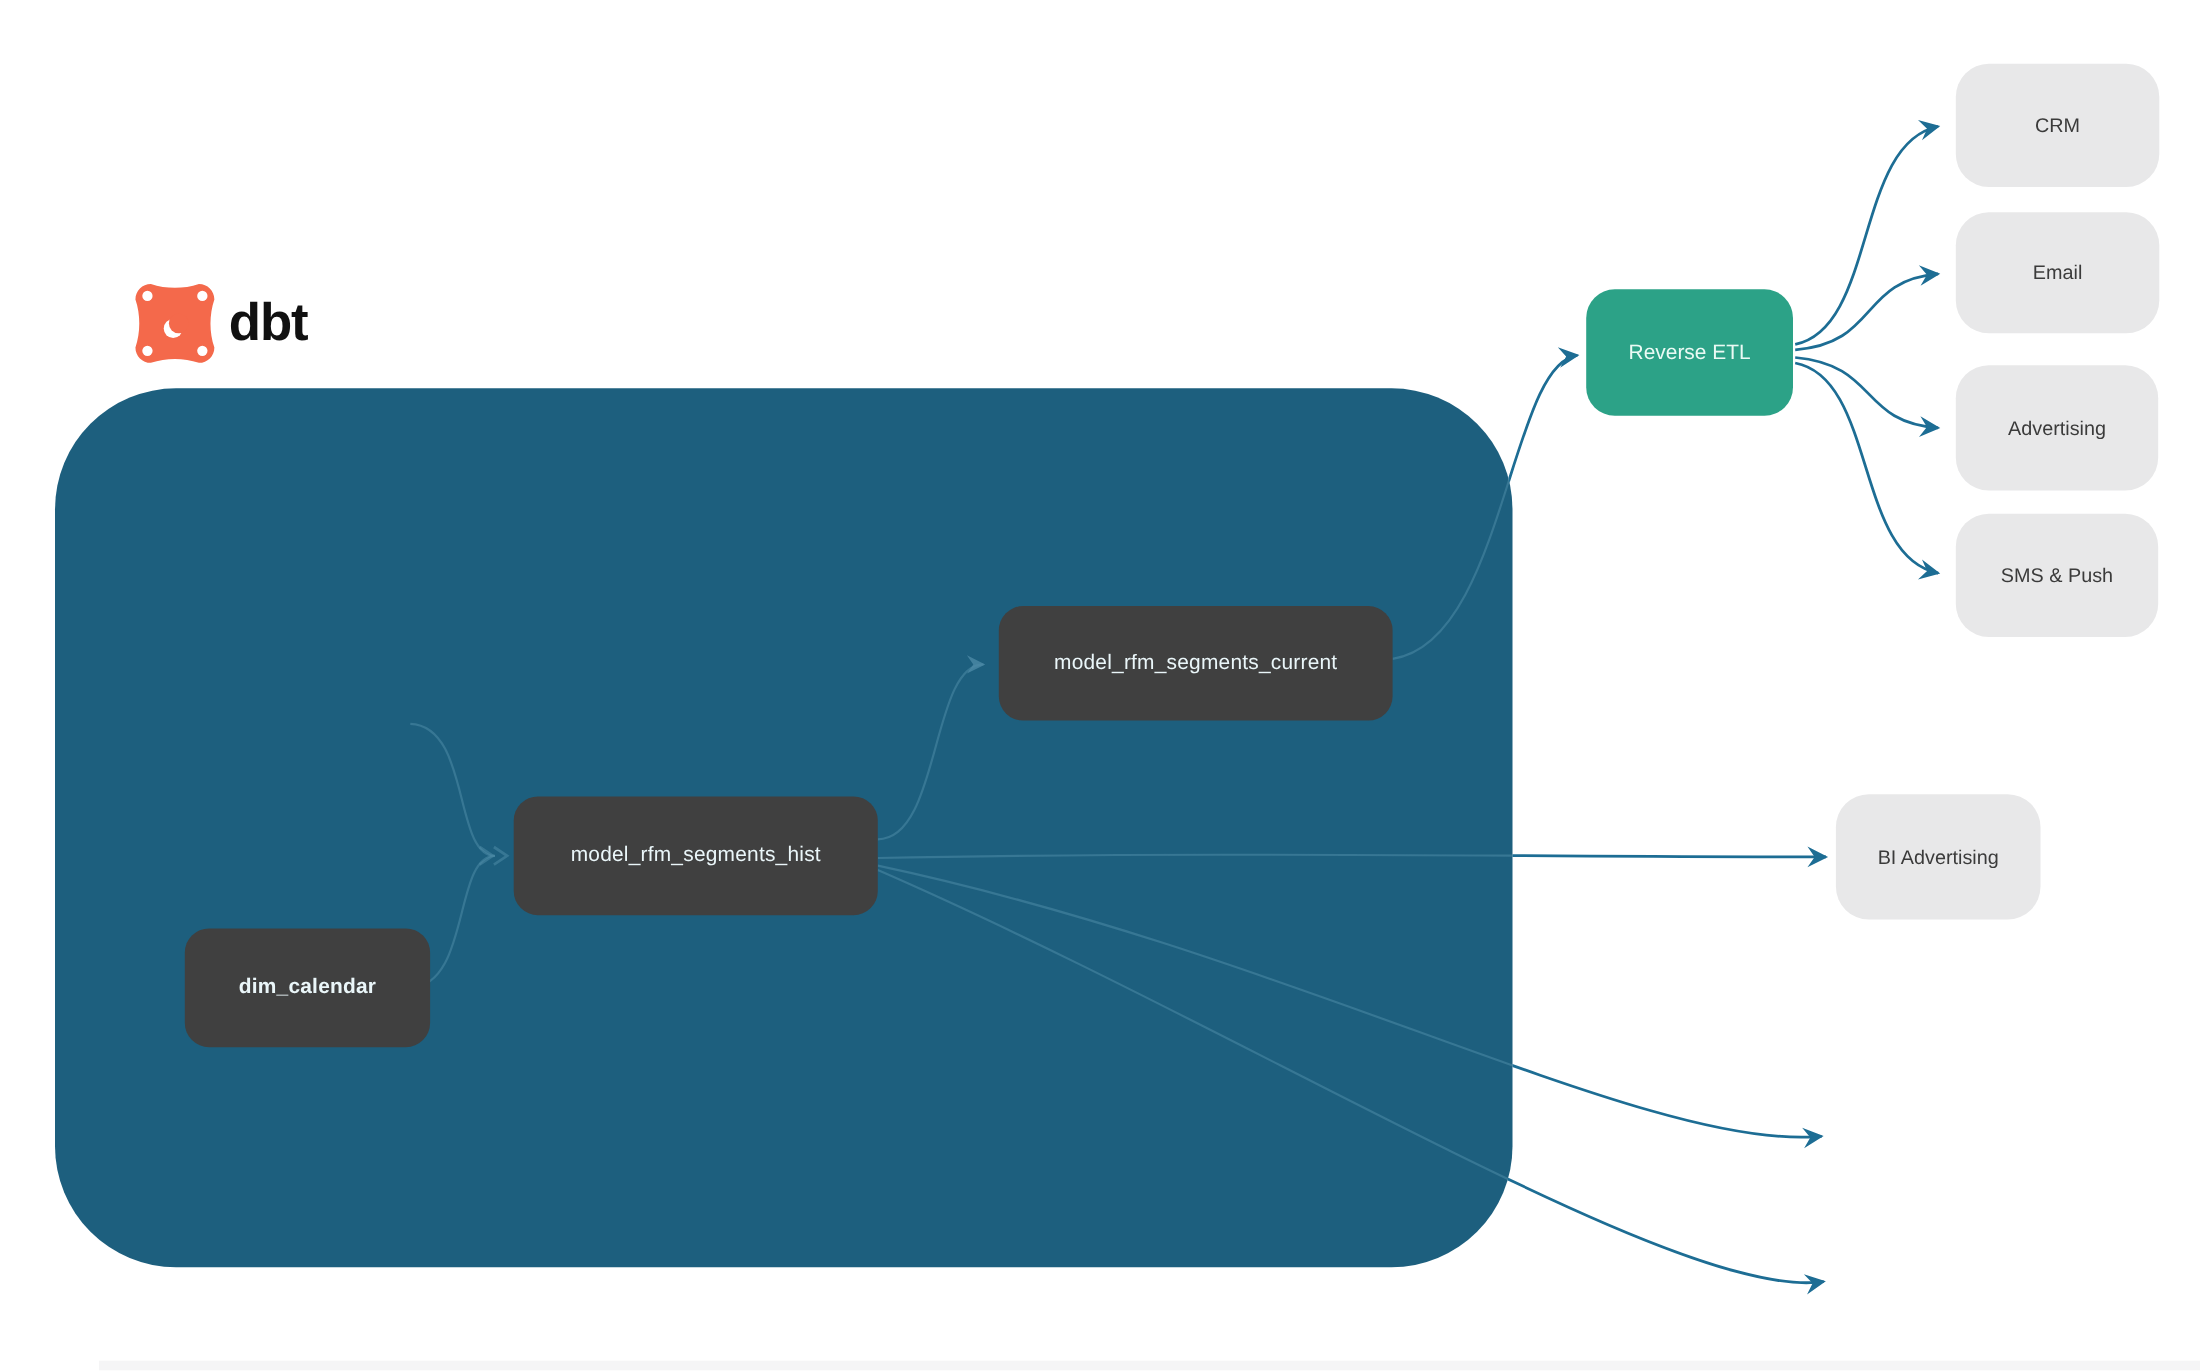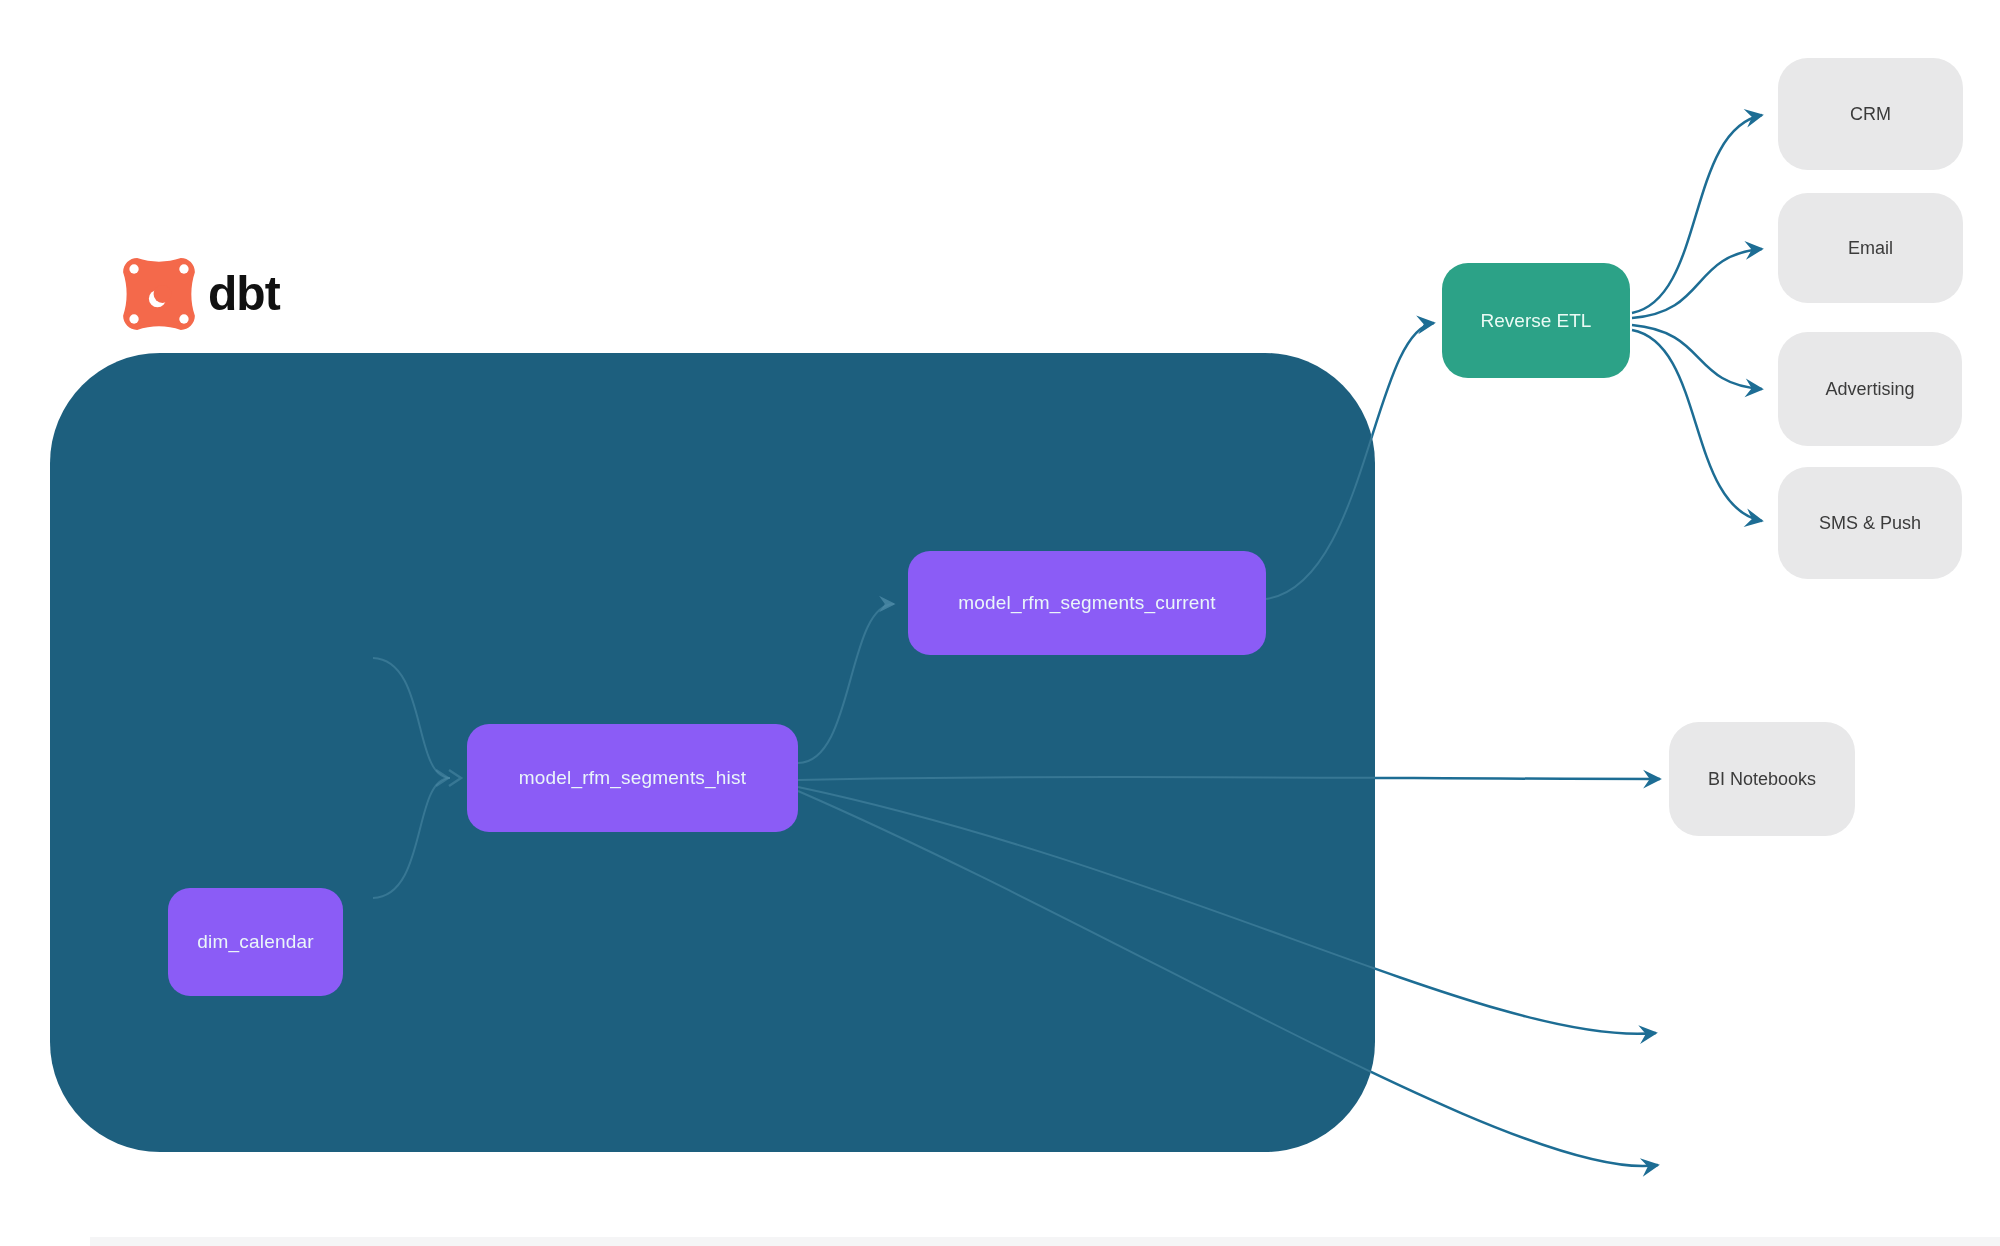--- a/index.html
+++ b/index.html
@@ -25,35 +25,35 @@
   
   .connections { position: absolute; left: 0; top: 0; z-index: 2; }
 
   
   .node {
     position: absolute; z-index: 3;
     display: flex; align-items: center; justify-content: center;
     text-align: center;
   }
   .node-teal {
-    background: #8b5cf6; color: #EAF6F9; border-radius: 22px;
+    background: #404040; color: #EAF6F9; border-radius: 22px;
     font-size: 19px; letter-spacing: 0.2px;
   }
   .node-green {
     background: #2CA287; color: #EAFAF4; border-radius: 26px;
     font-size: 19px;
   }
   .node-gray {
     background: #E8E8E9; color: #3B3B3B; border-radius: 30px;
     font-size: 18px; line-height: 1.45; padding: 8px 20px;
   }
 
   
   .n-fact    { left: 168px;  top: 603px;  width: 205px; height: 108px; }
-  .n-dim     { left: 168px;  top: 888px;  width: 175px; height: 108px; }
+  .n-dim     { left: 168px;  top: 844px;  width: 223px; height: 108px; font-weight: bold; }
   .n-hist    { left: 467px;  top: 724px;  width: 331px; height: 108px; }
   .n-current { left: 908px;  top: 551px;  width: 358px; height: 104px; }
   .n-retl    { left: 1442px; top: 263px;  width: 188px; height: 115px; }
   .n-crm     { left: 1778px; top: 58px;   width: 185px; height: 112px; }
   .n-email   { left: 1778px; top: 193px;  width: 185px; height: 110px; }
   .n-adv     { left: 1778px; top: 332px;  width: 184px; height: 114px; }
   .n-sms     { left: 1778px; top: 467px;  width: 184px; height: 112px; }
   .n-bi      { left: 1669px; top: 722px;  width: 186px; height: 114px; }
   .n-dsn     { left: 1669px; top: 977px;  width: 185px; height: 111px; }
   .n-fs      { left: 1669px; top: 1108px; width: 185px; height: 114px; }
@@ -152,16 +152,16 @@
     <span>Email</span>
   </div>
   <div class="node node-gray n-adv">
     <span>Advertising</span>
   </div>
   <div class="node node-gray n-sms">
     <span>SMS &amp; Push</span>
   </div>
 
   <div class="node node-gray n-bi">
-    <span>BI Notebooks</span>
+    <span>BI Advertising</span>
   </div>
 
 </div>
 
 </body></html>

